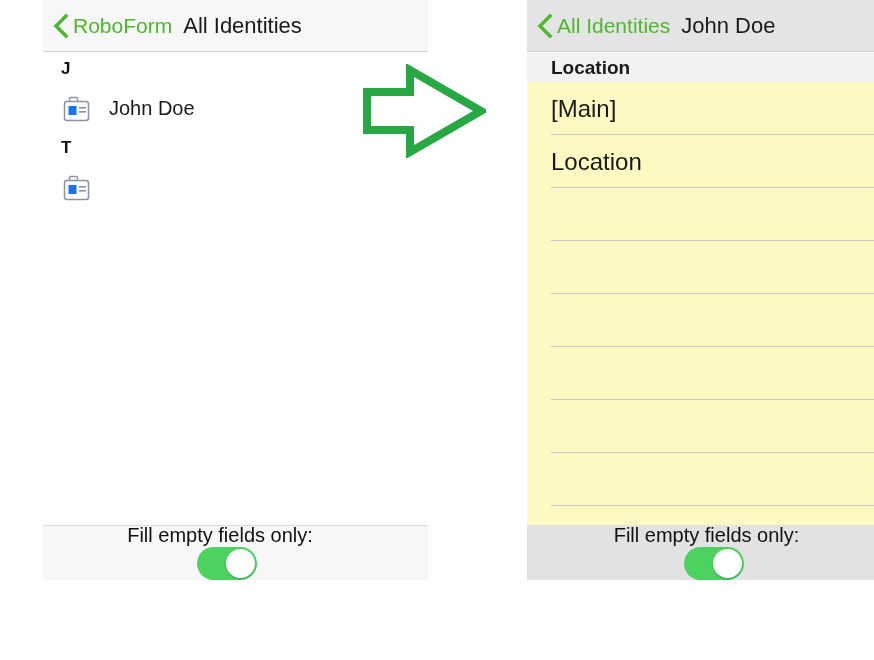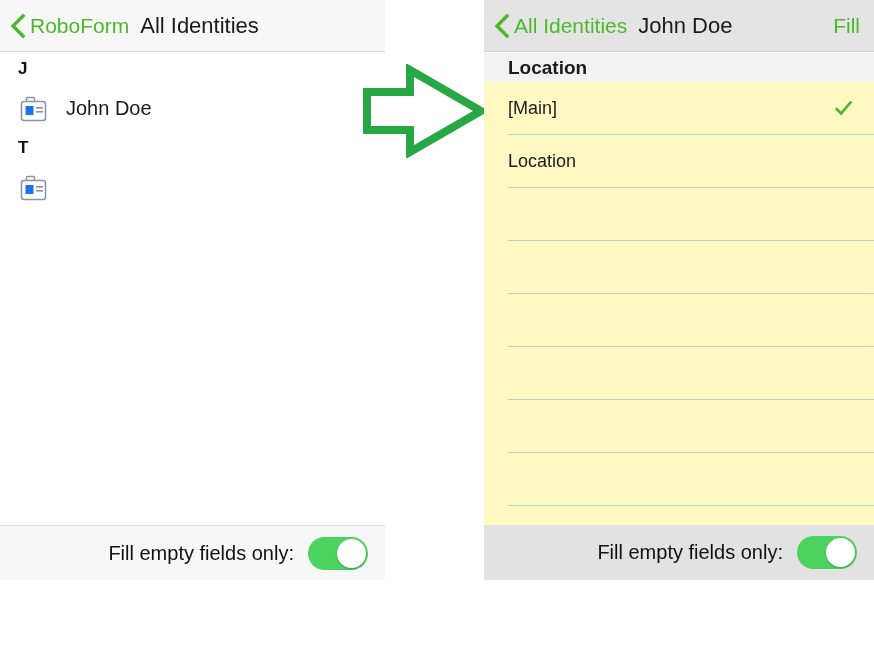--- a/index.html
+++ b/index.html
@@ -16,20 +16,21 @@
     -webkit-font-smoothing: antialiased;
   }
 
   
   .panel {
     position: absolute;
     top: 0;
     height: 580px;
     background: #ffffff;
     overflow: hidden;
+    margin-left: 43px;
   }
   .panel-left  { left: 0;   width: 385px; }
   .panel-right { left: 484px; width: 390px; }
 
   
   .navbar {
     position: absolute;
     top: 0; left: 0; right: 0;
     height: 52px;
     display: flex;
@@ -141,21 +142,21 @@
   .field-row::after {
     content: "";
     position: absolute;
     left: 24px;
     right: 0;
     bottom: 0;
     height: 1px;
     background: #c8c8c8;
   }
   .field-label {
-    font-size: 18px;
+    font-size: 24px;
     color: #1a1a1a;
     white-space: nowrap;
     text-align: center;
   }
   .row-spacer { flex: 1 1 auto; }
   .check-icon {
     width: 17px;
     height: 15px;
     display: block;
     flex: 0 0 auto;
@@ -164,20 +165,21 @@
   
   .bottombar {
     position: absolute;
     left: 0; right: 0; bottom: 0;
     height: 55px;
     display: flex;
     align-items: center;
     justify-content: flex-end;
     padding-right: 17px;
     box-sizing: border-box;
+    flex-direction: column;
   }
   .bottombar-left {
     background: #f7f7f7;
     border-top: 1px solid #dddddd;
   }
   .bottombar-right {
     background: #e2e2e2;
   }
   .bottom-label {
     font-size: 20px;

